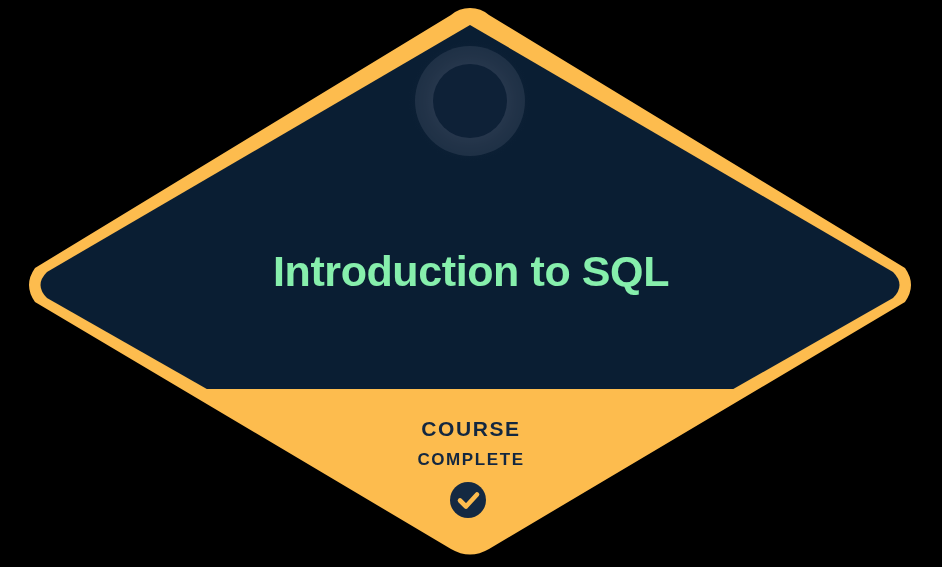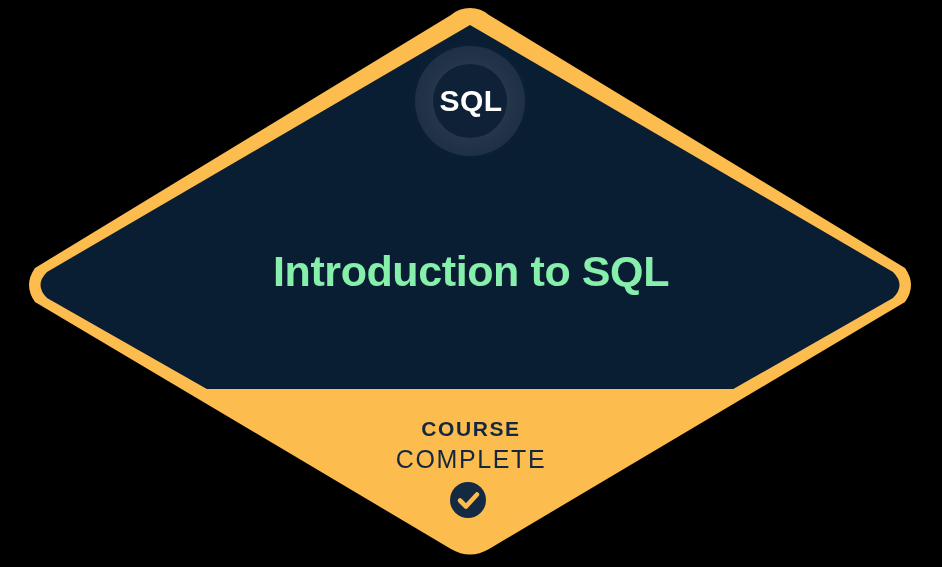--- a/index.html
+++ b/index.html
@@ -62,22 +62,22 @@
     top: 413px;
     font-size: 21px;
     font-weight: bold;
     letter-spacing: 1.6px;
     color: #132740;
     line-height: 31px;
   }
 
   #status-line-2 {
     top: 444px;
-    font-size: 25px;
-    font-weight: normal;
+    font-size: 17px;
+    font-weight: bold;
     letter-spacing: 1.6px;
     color: #132740;
     line-height: 31px;
   }
 </style>
 </head>
 <body>
 
 <div id="badge-stage">
 
@@ -123,21 +123,20 @@
 
       <circle cx="470" cy="101" r="37" fill="#0e2137"></circle>
     </g>
 
     <g>
       <circle cx="468" cy="500" r="18" fill="#142942"></circle>
       <path d="M 460 500.5 L 466 506.5 L 477 494.5" fill="none" stroke="#fdbc4e" stroke-width="4.6" stroke-linecap="round" stroke-linejoin="round"></path>
     </g>
   </svg>
 
-  <div class="overlay" id="sql-monogram-text">SQL</div>
 
   <div class="overlay" id="course-title-text">Introduction to SQL</div>
 
   <div class="overlay" id="status-line-1">COURSE</div>
 
   <div class="overlay" id="status-line-2">COMPLETE</div>
 
 </div>
 
 </body></html>

